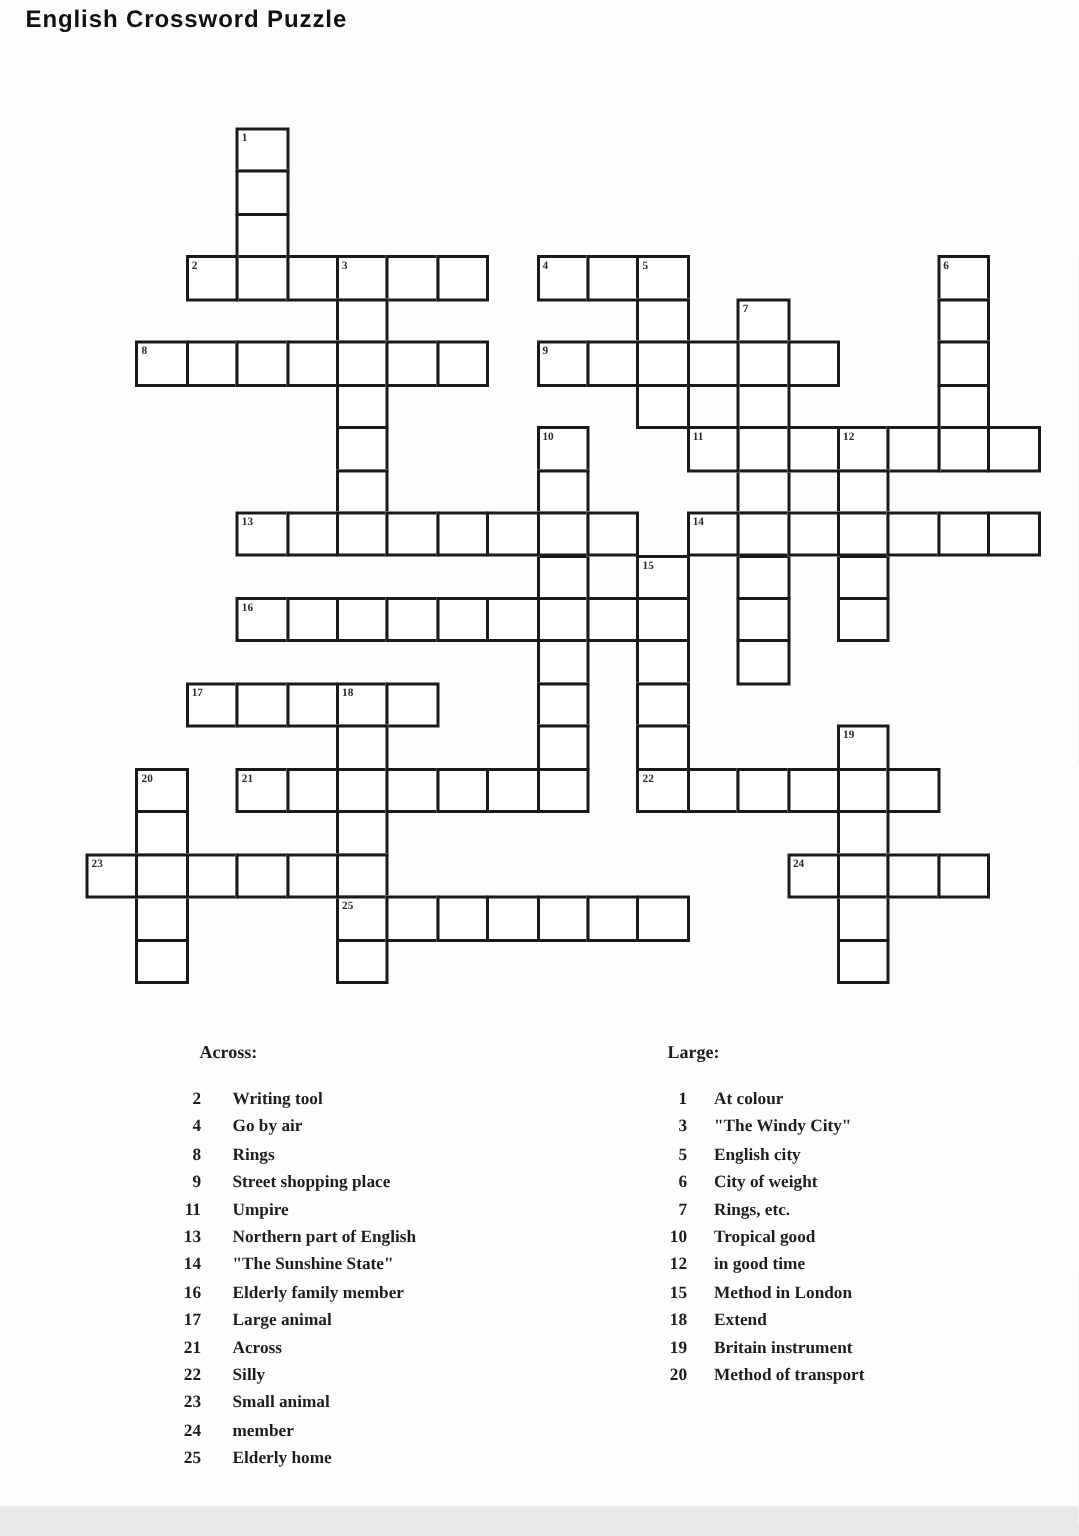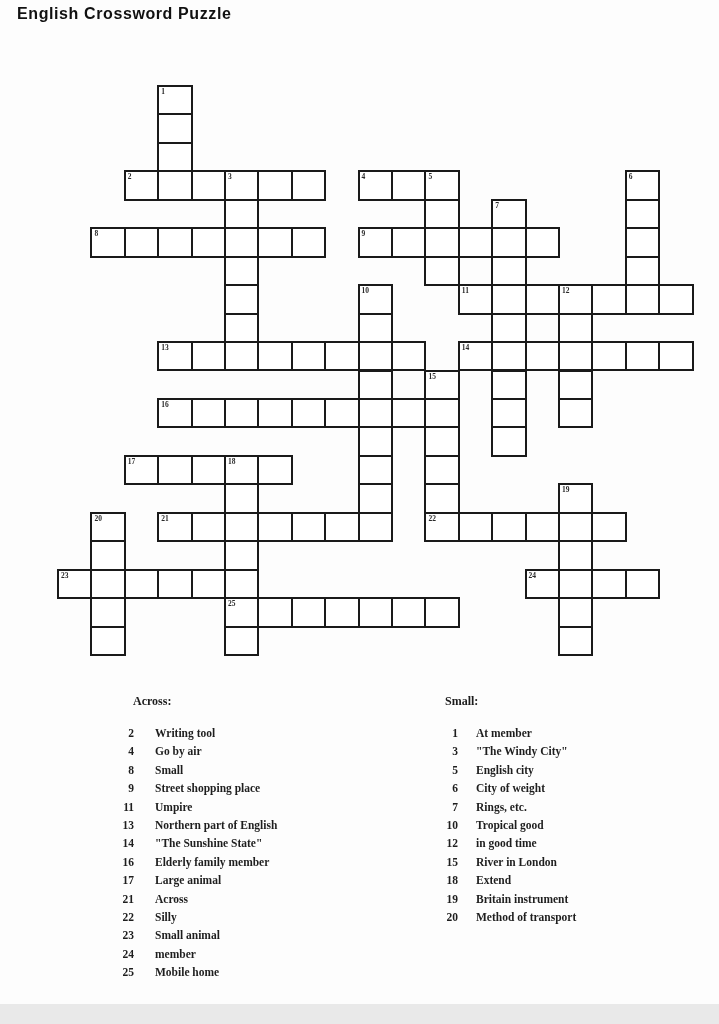--- a/index.html
+++ b/index.html
@@ -207,33 +207,33 @@
       <div class="cell" style="left: 591.4px; top: 568.65px; width: 35.4px; height: 30.45px; border-color: rgb(26, 26, 26);"></div>
       <div class="cell" style="left: 624.8px; top: 568.65px; width: 35.4px; height: 30.45px; border-color: rgb(26, 26, 26);"></div>
       <div class="cell" style="left: 257.4px; top: 597.1px; width: 35.4px; height: 30.45px; border-color: rgb(26, 26, 26);"></div>
       <div class="cell" style="left: 290.8px; top: 597.1px; width: 35.4px; height: 30.45px; border-color: rgb(26, 26, 26);"></div>
       <div class="cell" style="left: 324.2px; top: 597.1px; width: 35.4px; height: 30.45px; border-color: rgb(26, 26, 26);"></div>
       <div class="cell" style="left: 357.6px; top: 597.1px; width: 35.4px; height: 30.45px; border-color: rgb(26, 26, 26);"></div>
       <div class="cell" style="left: 391px; top: 597.1px; width: 35.4px; height: 30.45px; border-color: rgb(26, 26, 26);"></div>
       <div class="cell" style="left: 424.4px; top: 597.1px; width: 35.4px; height: 30.45px; border-color: rgb(26, 26, 26);"></div>
     </div>
   <div id="across-header" class="clue-header">Across:</div>
-  <div id="down-header" class="clue-header">Small:</div>
+  <div id="down-header" class="clue-header">Large:</div>
   <div id="across-list" class="clue-list">
       <div class="clue">
         <span class="cnum">2</span>
         <span class="ctext">Writing tool</span>
       </div>
       <div class="clue">
         <span class="cnum">4</span>
         <span class="ctext">Go by air</span>
       </div>
       <div class="clue">
         <span class="cnum">8</span>
-        <span class="ctext">Small</span>
+        <span class="ctext">Rings</span>
       </div>
       <div class="clue">
         <span class="cnum">9</span>
         <span class="ctext">Street shopping place</span>
       </div>
       <div class="clue">
         <span class="cnum">11</span>
         <span class="ctext">Umpire</span>
       </div>
       <div class="clue">
@@ -263,27 +263,27 @@
       <div class="clue">
         <span class="cnum">23</span>
         <span class="ctext">Small animal</span>
       </div>
       <div class="clue">
         <span class="cnum">24</span>
         <span class="ctext">member</span>
       </div>
       <div class="clue">
         <span class="cnum">25</span>
-        <span class="ctext">Mobile home</span>
+        <span class="ctext">Elderly home</span>
       </div>
     </div>
   <div id="down-list" class="clue-list">
       <div class="clue">
         <span class="cnum">1</span>
-        <span class="ctext">At member</span>
+        <span class="ctext">At colour</span>
       </div>
       <div class="clue">
         <span class="cnum">3</span>
         <span class="ctext">"The Windy City"</span>
       </div>
       <div class="clue">
         <span class="cnum">5</span>
         <span class="ctext">English city</span>
       </div>
       <div class="clue">
@@ -297,21 +297,21 @@
       <div class="clue">
         <span class="cnum">10</span>
         <span class="ctext">Tropical good</span>
       </div>
       <div class="clue">
         <span class="cnum">12</span>
         <span class="ctext">in good time</span>
       </div>
       <div class="clue">
         <span class="cnum">15</span>
-        <span class="ctext">River in London</span>
+        <span class="ctext">Method in London</span>
       </div>
       <div class="clue">
         <span class="cnum">18</span>
         <span class="ctext">Extend</span>
       </div>
       <div class="clue">
         <span class="cnum">19</span>
         <span class="ctext">Britain instrument</span>
       </div>
       <div class="clue">

